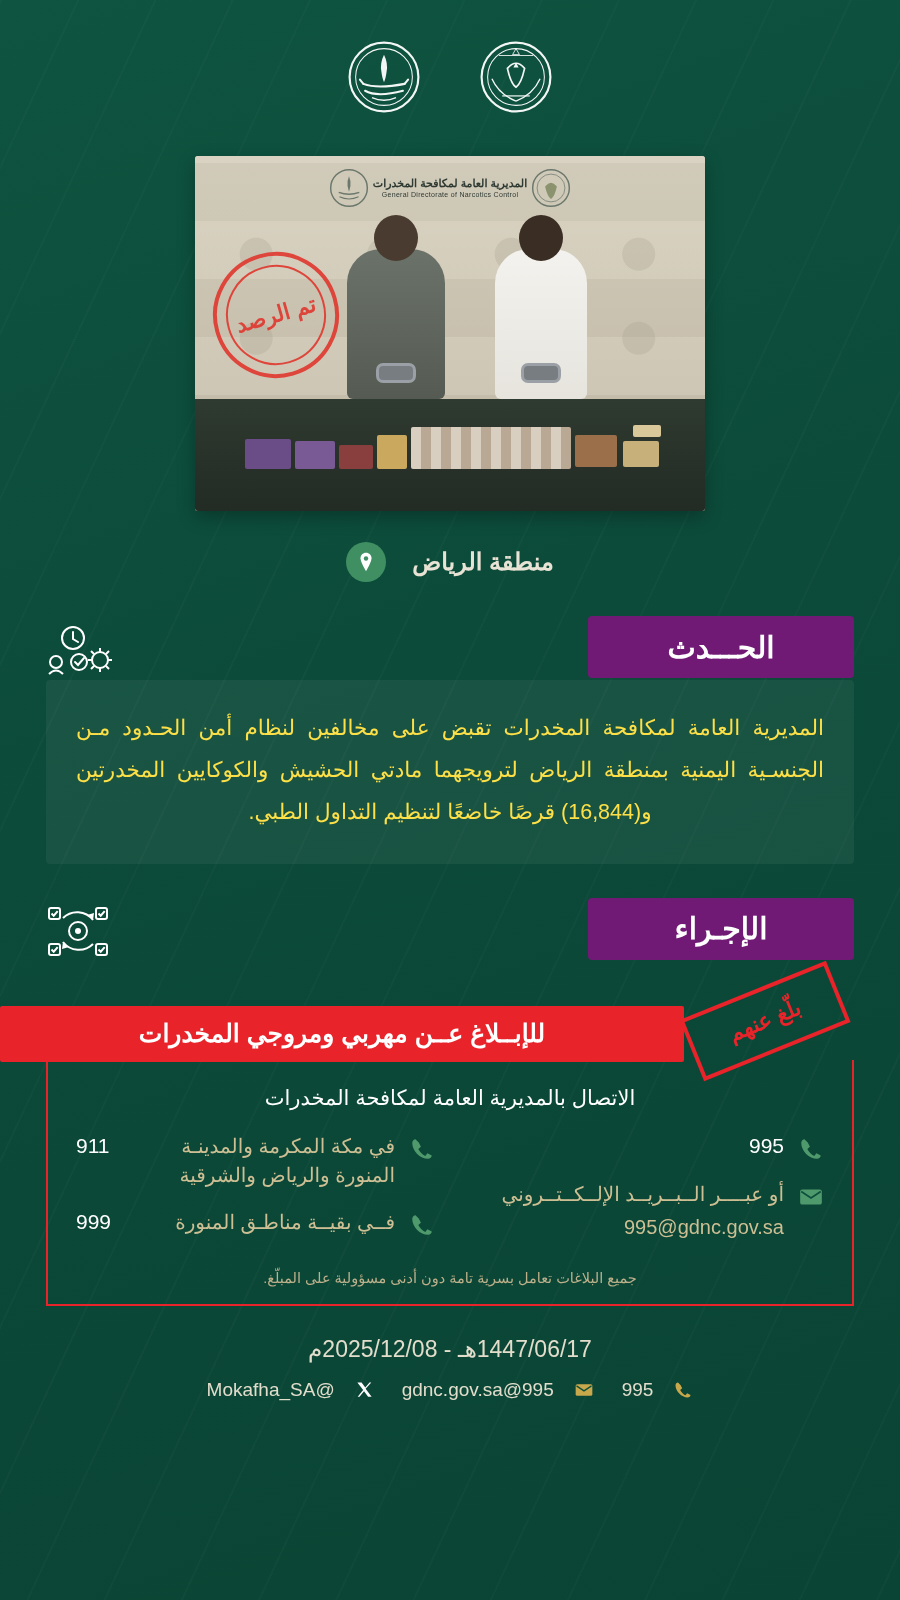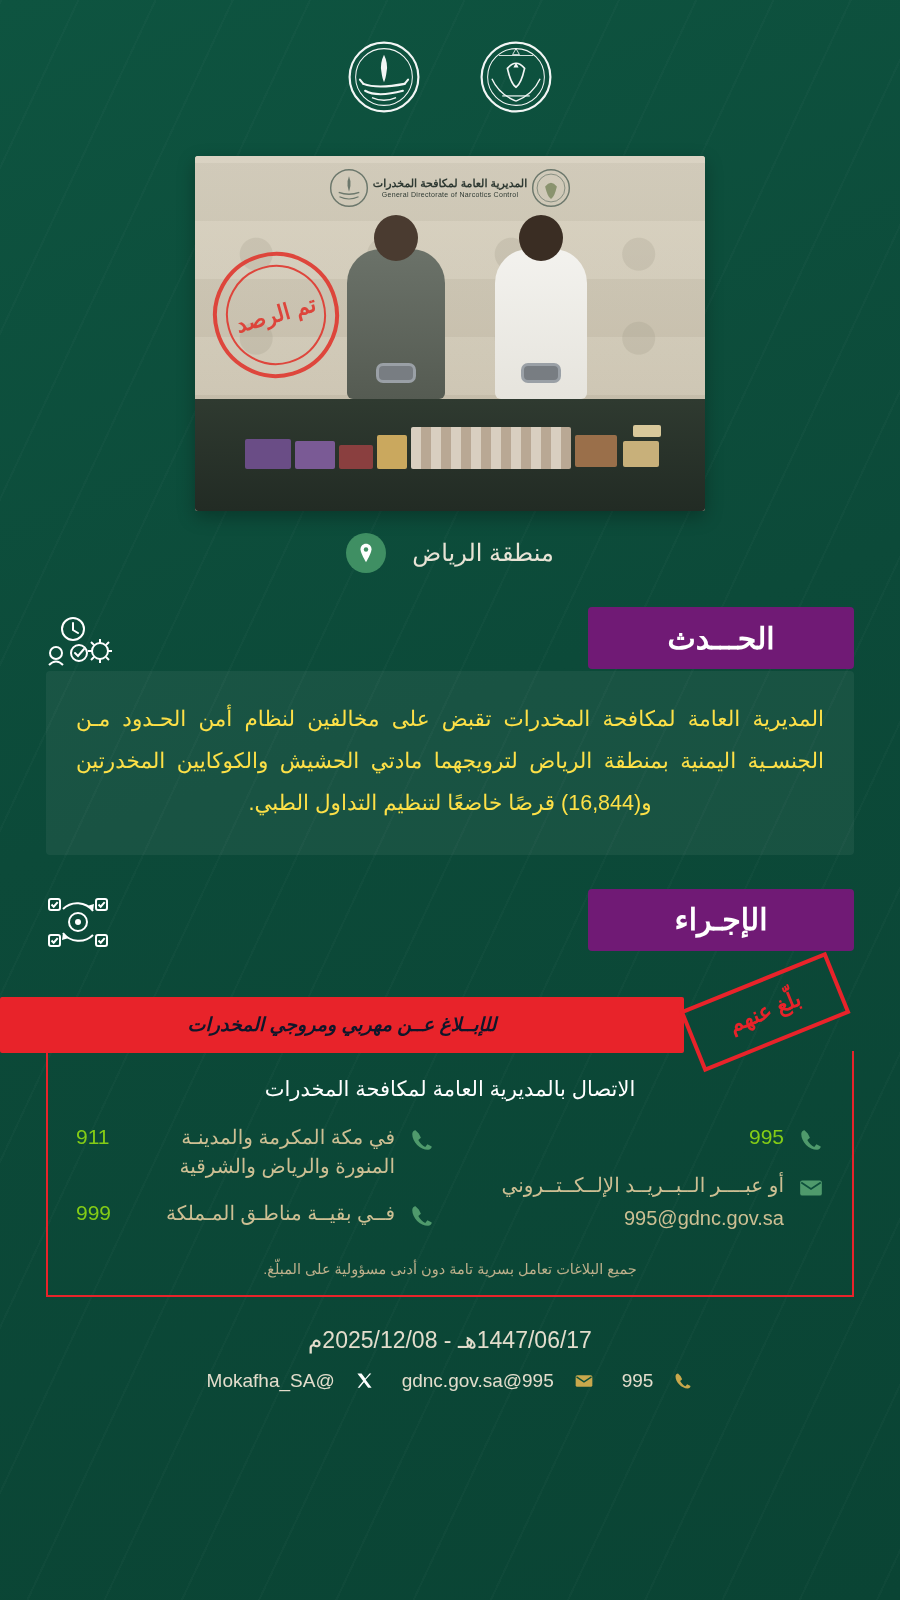--- a/index.html
+++ b/index.html
@@ -106,22 +106,22 @@
     transform:rotate(-16deg);
     opacity:.9;
     letter-spacing:1px;
   }
   .photo-stamp::after{
     content:"";position:absolute;inset:9px;border:2px solid #e0382f;border-radius:50%;
   }
 
   
   .region{
-    margin-top:22px;
-    display:flex;align-items:center;justify-content:center;gap:26px;
+    margin-top:31px;
+    display:flex;align-items:center;justify-content:center;gap:26px;font-weight:bold;
   }
   .region-label{font-size:24px;color:#e8e3d5;letter-spacing:1px;}
   .pin{
     width:40px;height:40px;border-radius:50%;
     background:#3f8f63;display:flex;align-items:center;justify-content:center;
   }
 
   
   .section{margin:34px 46px 0 46px;position:relative;}
   .sec-head{
@@ -158,21 +158,21 @@
   .report{
     margin-top:46px;position:relative;
   }
   .report-bar{
     background:#e8232a;
     height:56px;
     margin-left:0;margin-right:216px;
     display:flex;align-items:center;justify-content:center;
     border-radius:2px;
   }
-  .report-bar span{font-size:19px;font-weight:bold;letter-spacing:1px;color:#0f172a;font-style:italic;}
+  .report-bar span{font-size:25px;font-weight:bold;letter-spacing:1px;color:#ffffff;}
   .report-stamp{
     position:absolute;top:-18px;right:56px;
     width:150px;height:58px;
     border:4px solid #e8232a;
     transform:rotate(-22deg);
     display:flex;align-items:center;justify-content:center;
     color:#e8232a;font-size:22px;font-weight:bold;letter-spacing:2px;
   }
   .report-box{
     margin:0 46px 0 46px;
@@ -190,21 +190,21 @@
   }
   .col{width:48%;}
   .crow{
     display:flex;align-items:flex-start;gap:12px;margin-bottom:18px;
   }
   .cicon{width:28px;flex:0 0 28px;padding-top:4px;}
   .ctext{
     flex:1;font-size:20px;line-height:1.45;color:#cdbf93;text-align:right;
   }
   .cnum{
-    font-size:21px;color:#84cc16;white-space:nowrap;padding-top:2px;
+    font-size:21px;color:#ffffff;white-space:nowrap;padding-top:2px;
   }
   .cmail{font-size:20px;color:#cdbf93;direction:ltr;text-align:right;display:block;margin-top:4px;}
   .disclaimer{
     text-align:center;font-size:14.5px;color:#bdb08b;margin-top:10px;
   }
 
   
   .footer{
     margin-top:28px;text-align:center;
   }
@@ -418,21 +418,21 @@
             </div>
             <div class="ctext">في مكة المكرمة والمدينـة المنورة والرياض والشرقية</div>
             <div class="cnum">911</div>
           </div>
           <div class="crow">
             <div class="cicon">
               <svg viewBox="0 0 24 24" width="26" height="26">
                 <path d="M6 3c-1.4 0-3 1.6-3 3.4 0 7.3 7.3 14.6 14.6 14.6 1.8 0 3.4-1.6 3.4-3l-4-2-2 2.4c-2.6-1.2-5.2-3.8-6.4-6.4L11 10 9 6z" fill="#4f9a6c"></path>
               </svg>
             </div>
-            <div class="ctext">فــي بقيــة مناطـق المـملكة</div>
+            <div class="ctext">فــي بقيــة مناطـق المنورة</div>
             <div class="cnum">999</div>
           </div>
         </div>
 
       </div>
 
       <div class="disclaimer">جميع البلاغات تعامل بسرية تامة دون أدنى مسؤولية على المبلّغ.</div>
     </div>
   </div>
 

